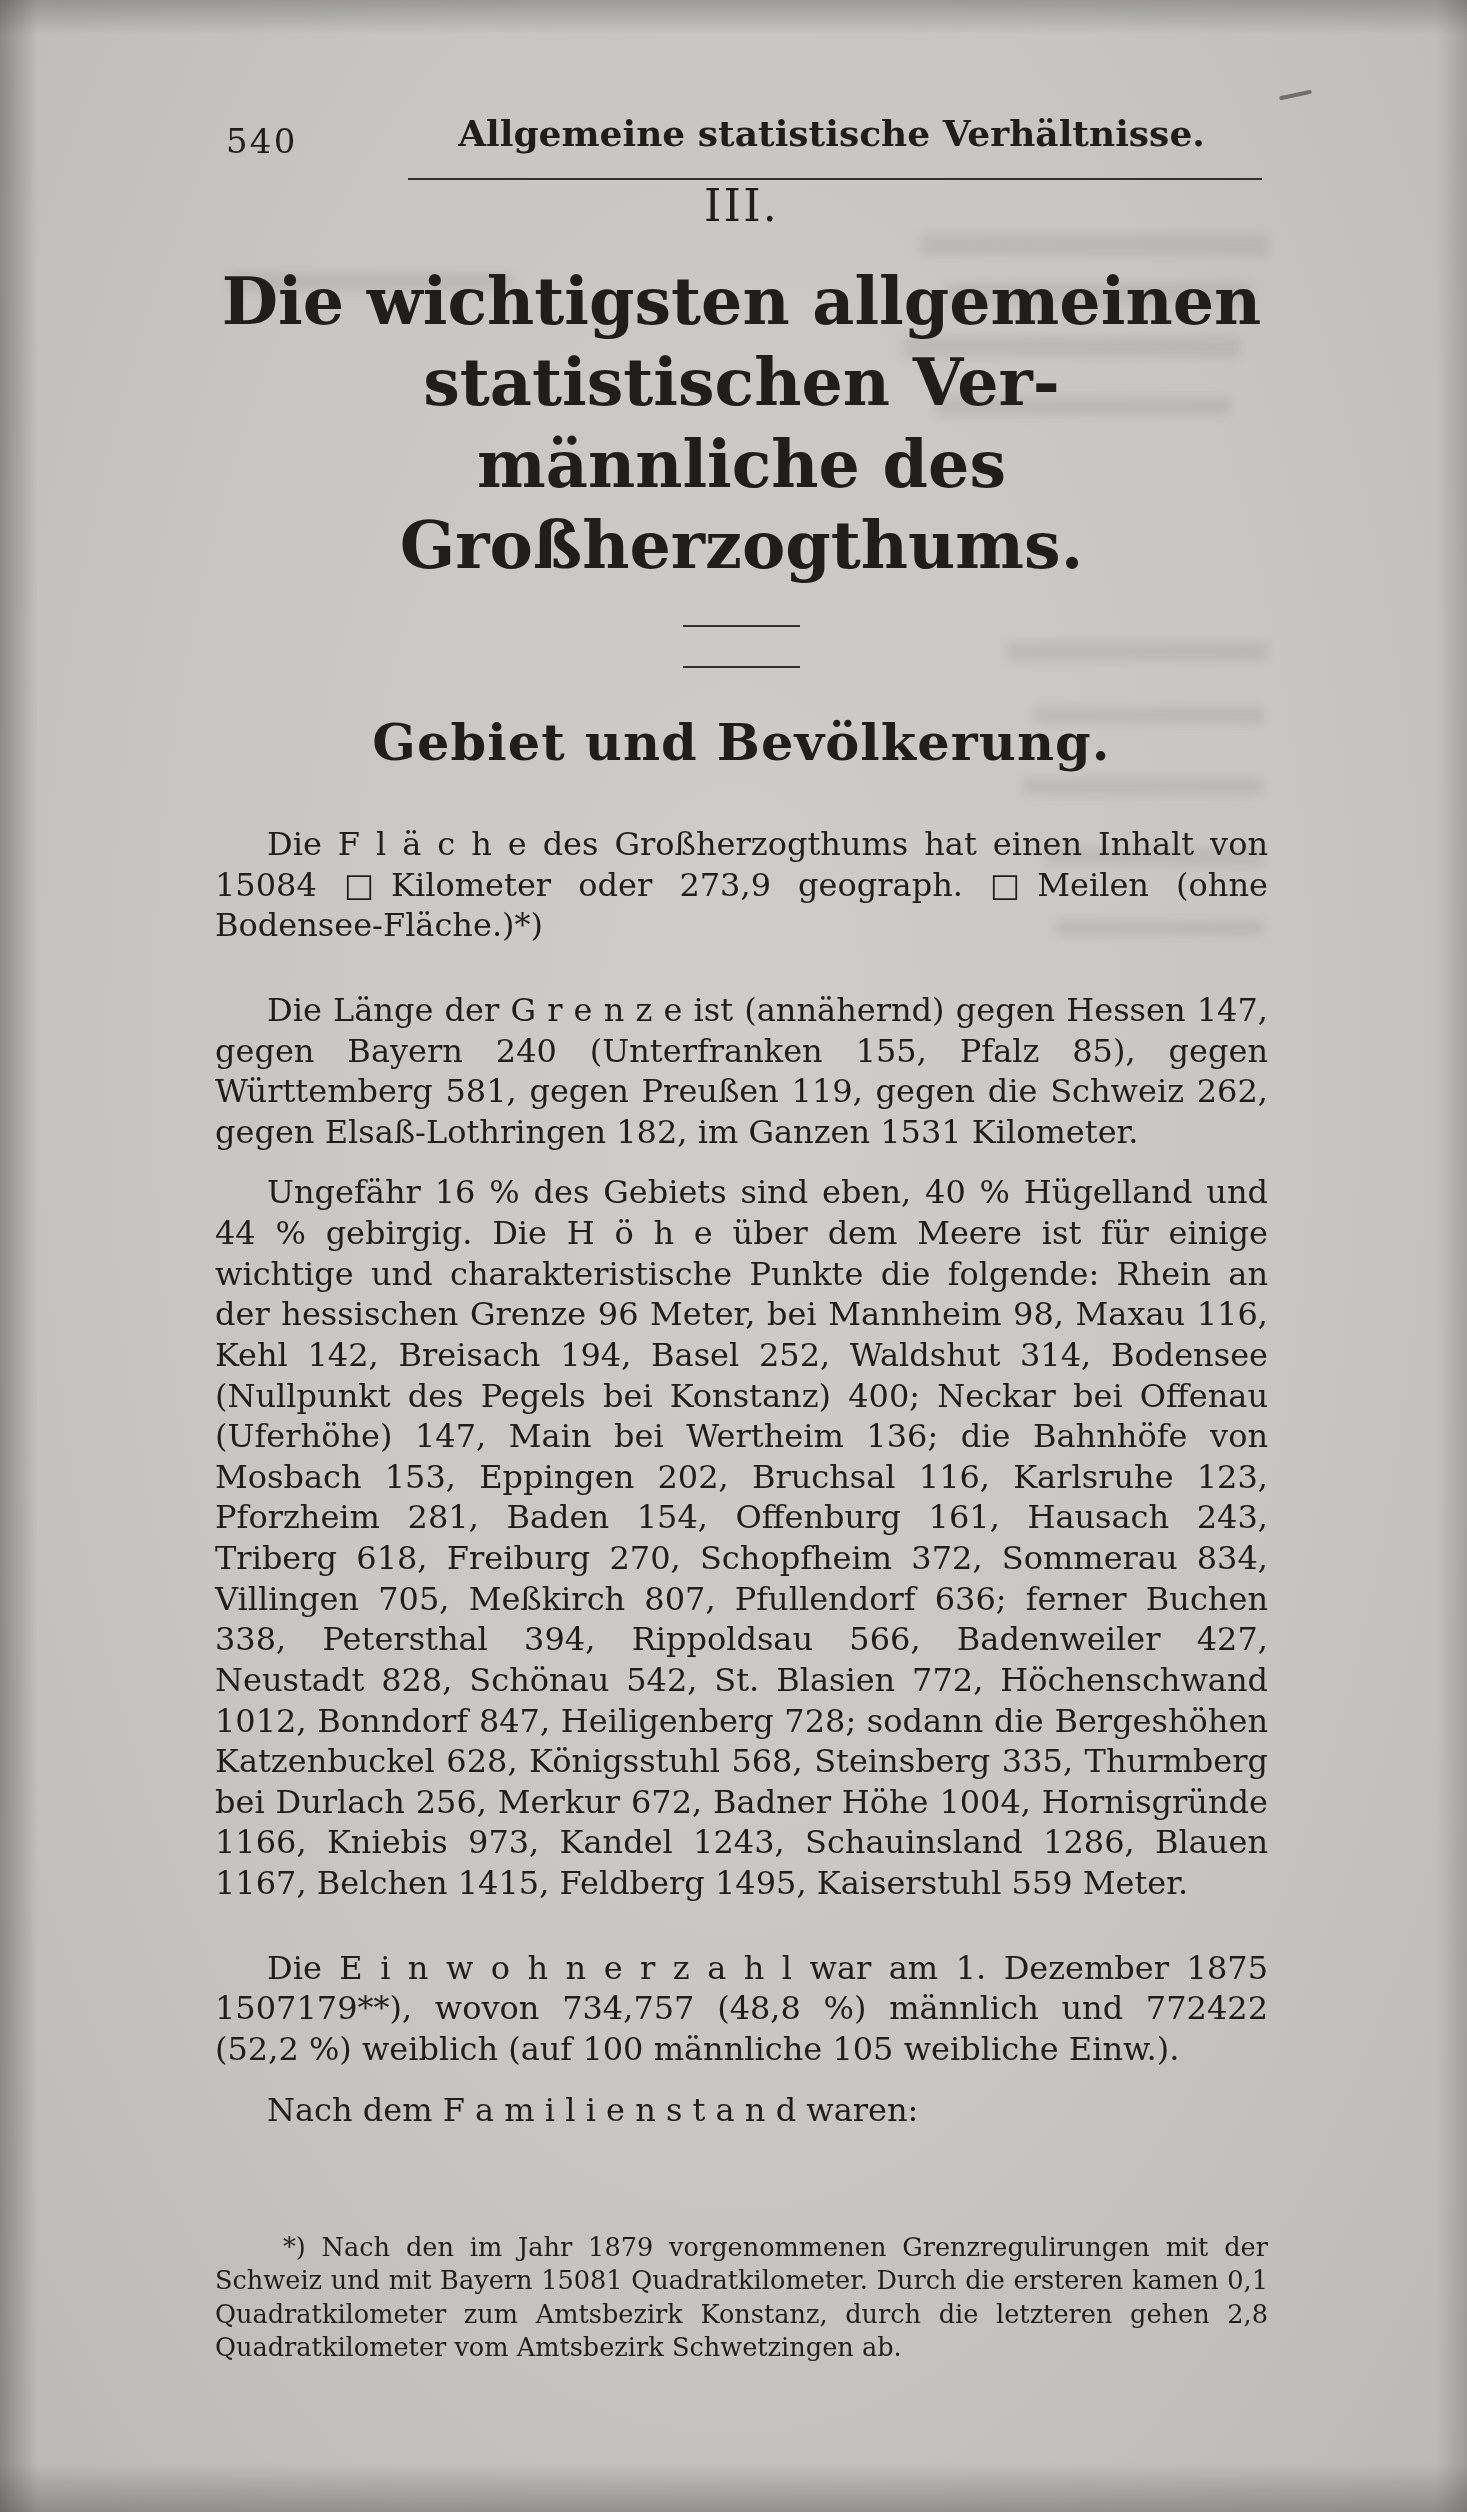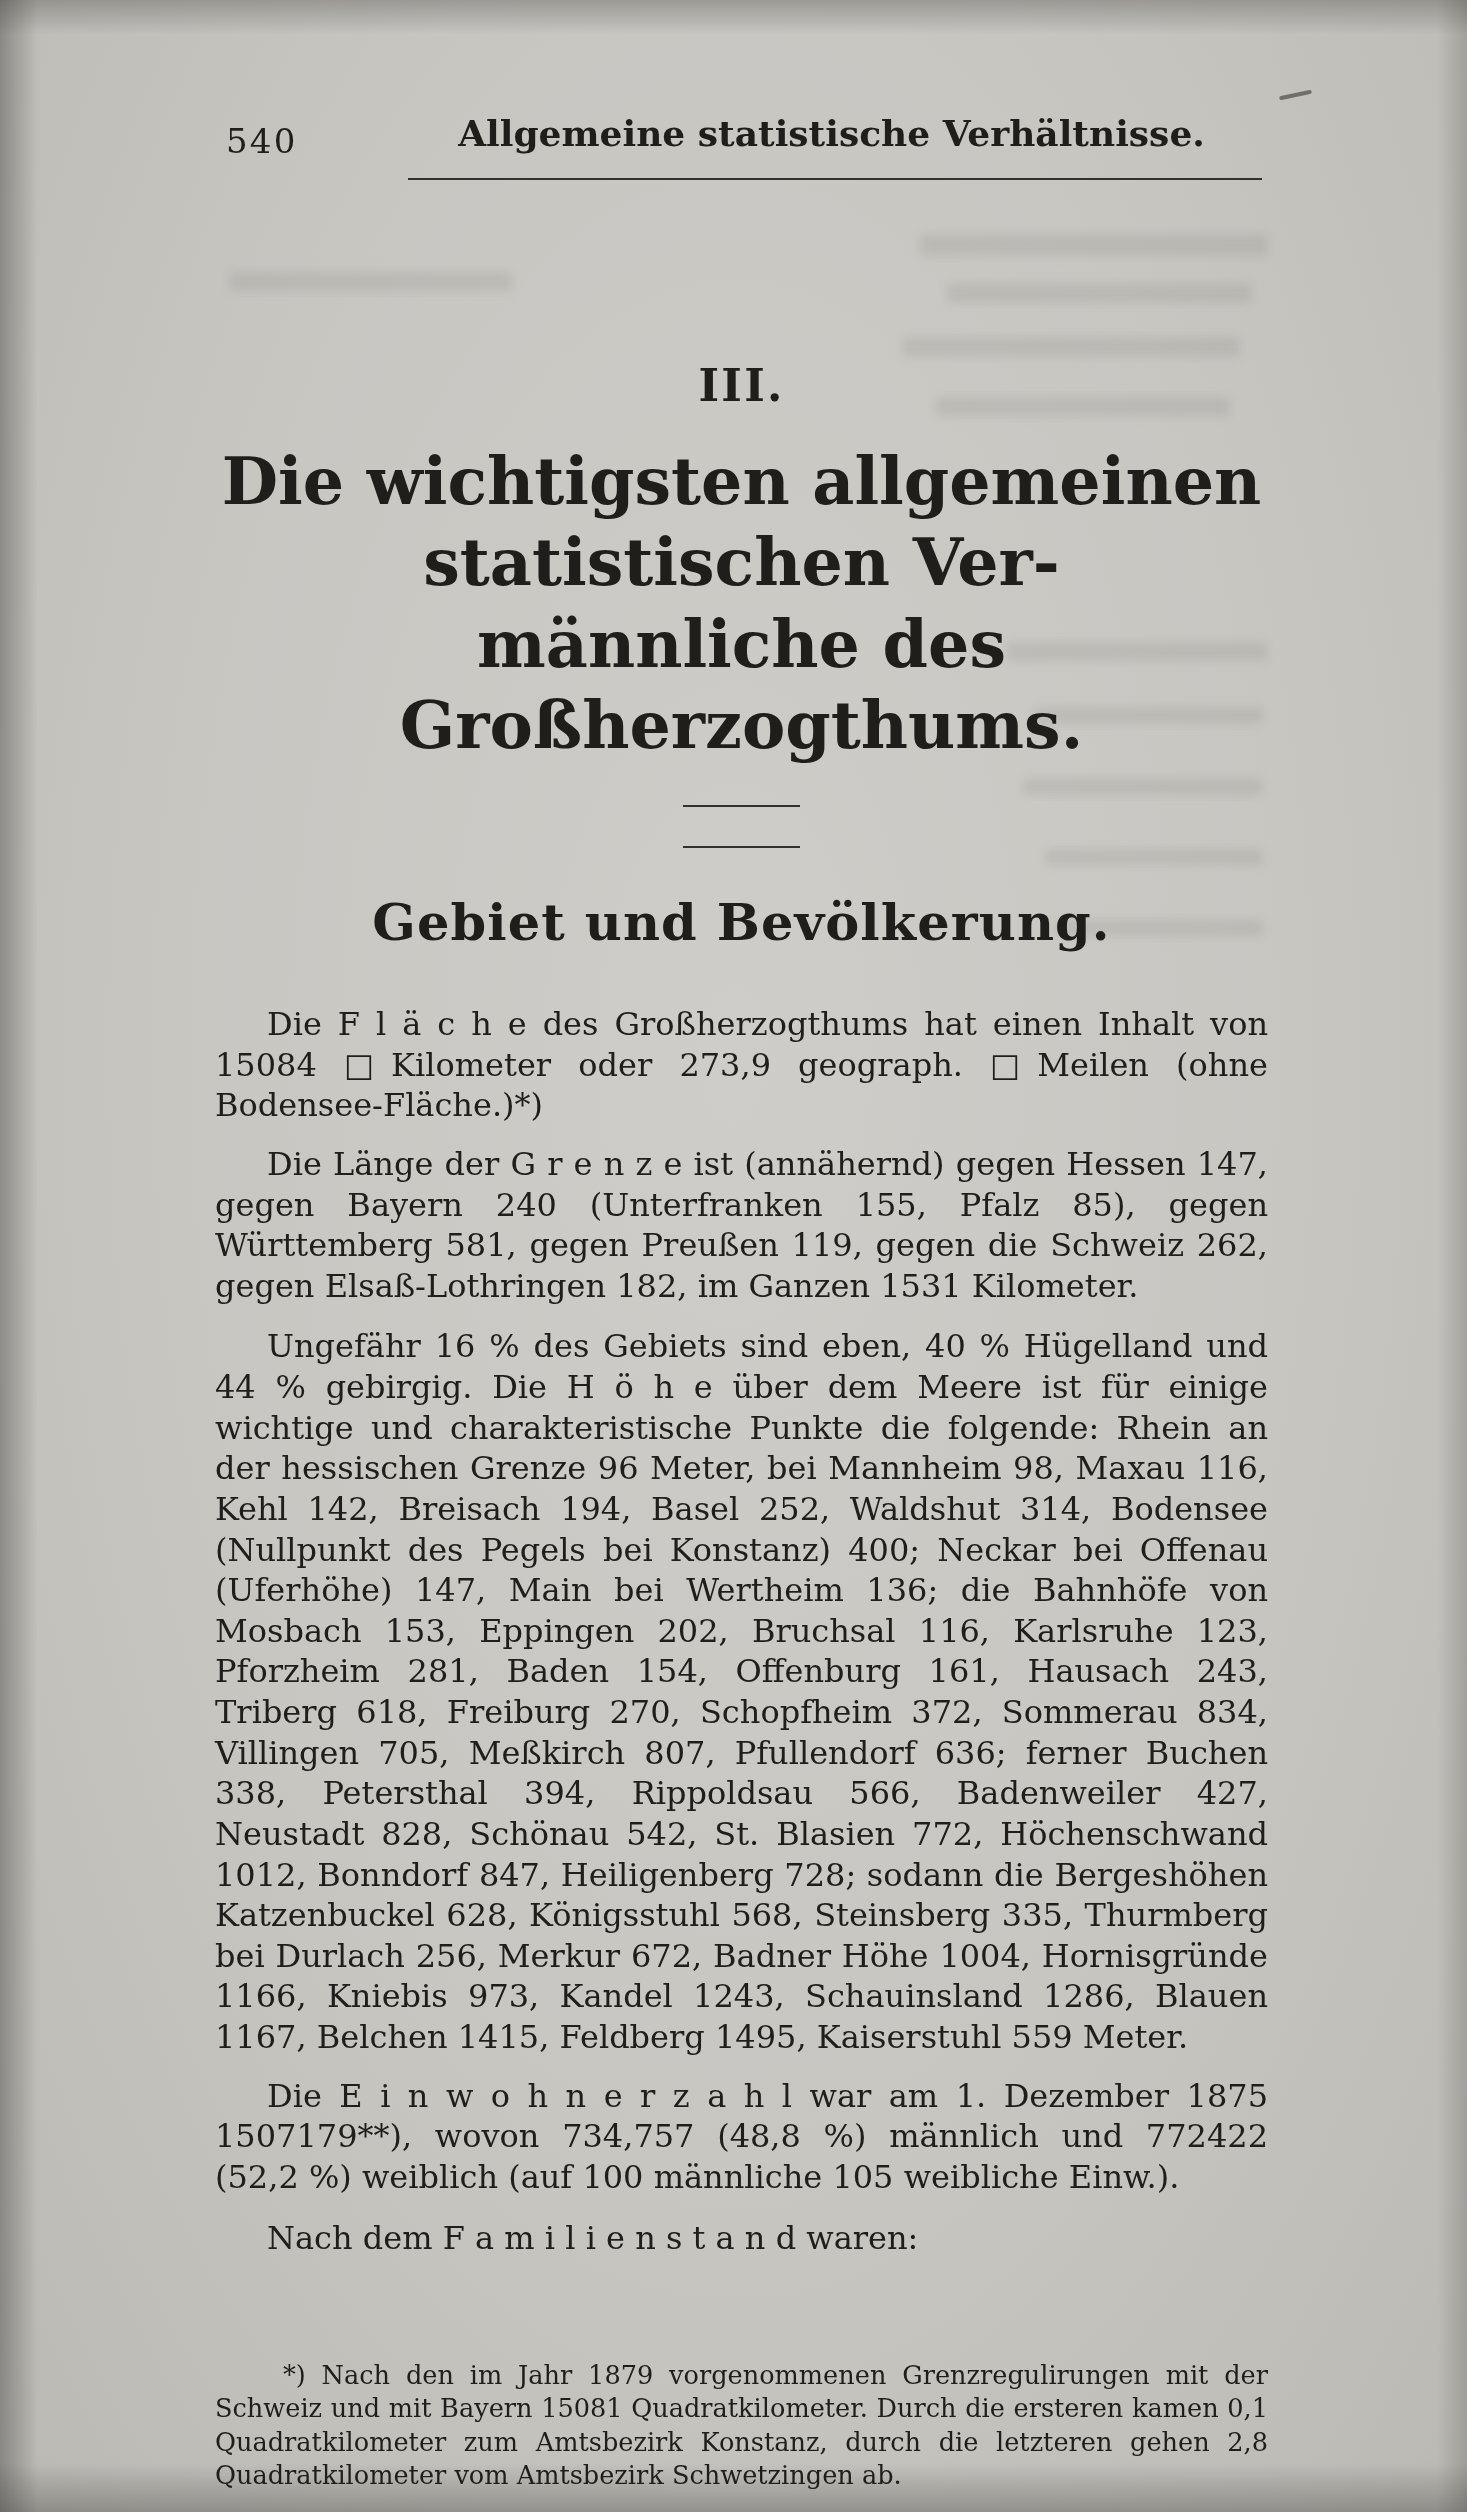--- a/index.html
+++ b/index.html
@@ -35,24 +35,23 @@
     padding-left: 180px;
     font-size: 36px;
     font-weight: bold;
   }
   .header-rule {
     margin: 14px 0 0 193px;
     width: 854px;
     border-top: 2.7px solid #33312c;
   }
   .section-number {
-    margin-top: 180px;
     text-align: center;
     font-size: 44px;
-    font-weight: bold;
+    font-weight: normal;
     letter-spacing: 2.2px;
   }
   .main-title {
     margin-top: 30px;
     text-align: center;
     font-size: 65px;
     font-weight: bold;
     line-height: 1.25;
   }
   .rule-short {
@@ -75,21 +74,21 @@
     letter-spacing: 1.1px;
   }
   .para {
     margin-top: 20px;
     font-size: 32px;
     line-height: 1.27;
     text-align: justify;
     text-indent: 52px;
   }
   .para.first { margin-top: 52px; }
-  .para.space-above { margin-top: 18px; }
+  .para.space-above { margin-top: 44px; }
   .footnotes { margin-top: 101px; }
   .footnote {
     margin-top: 23px;
     font-size: 25.6px;
     line-height: 1.30;
     text-align: justify;
     text-indent: 68px;
   }
   
   .ghost {

